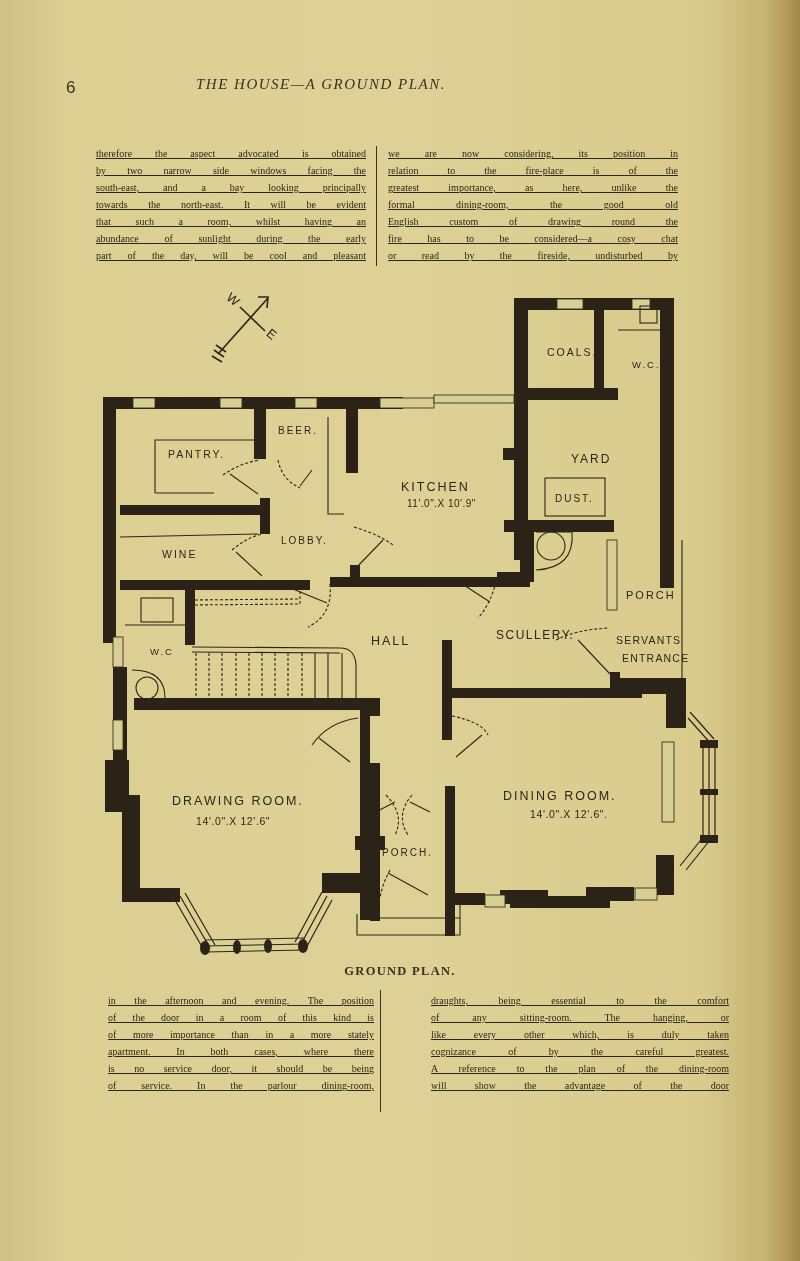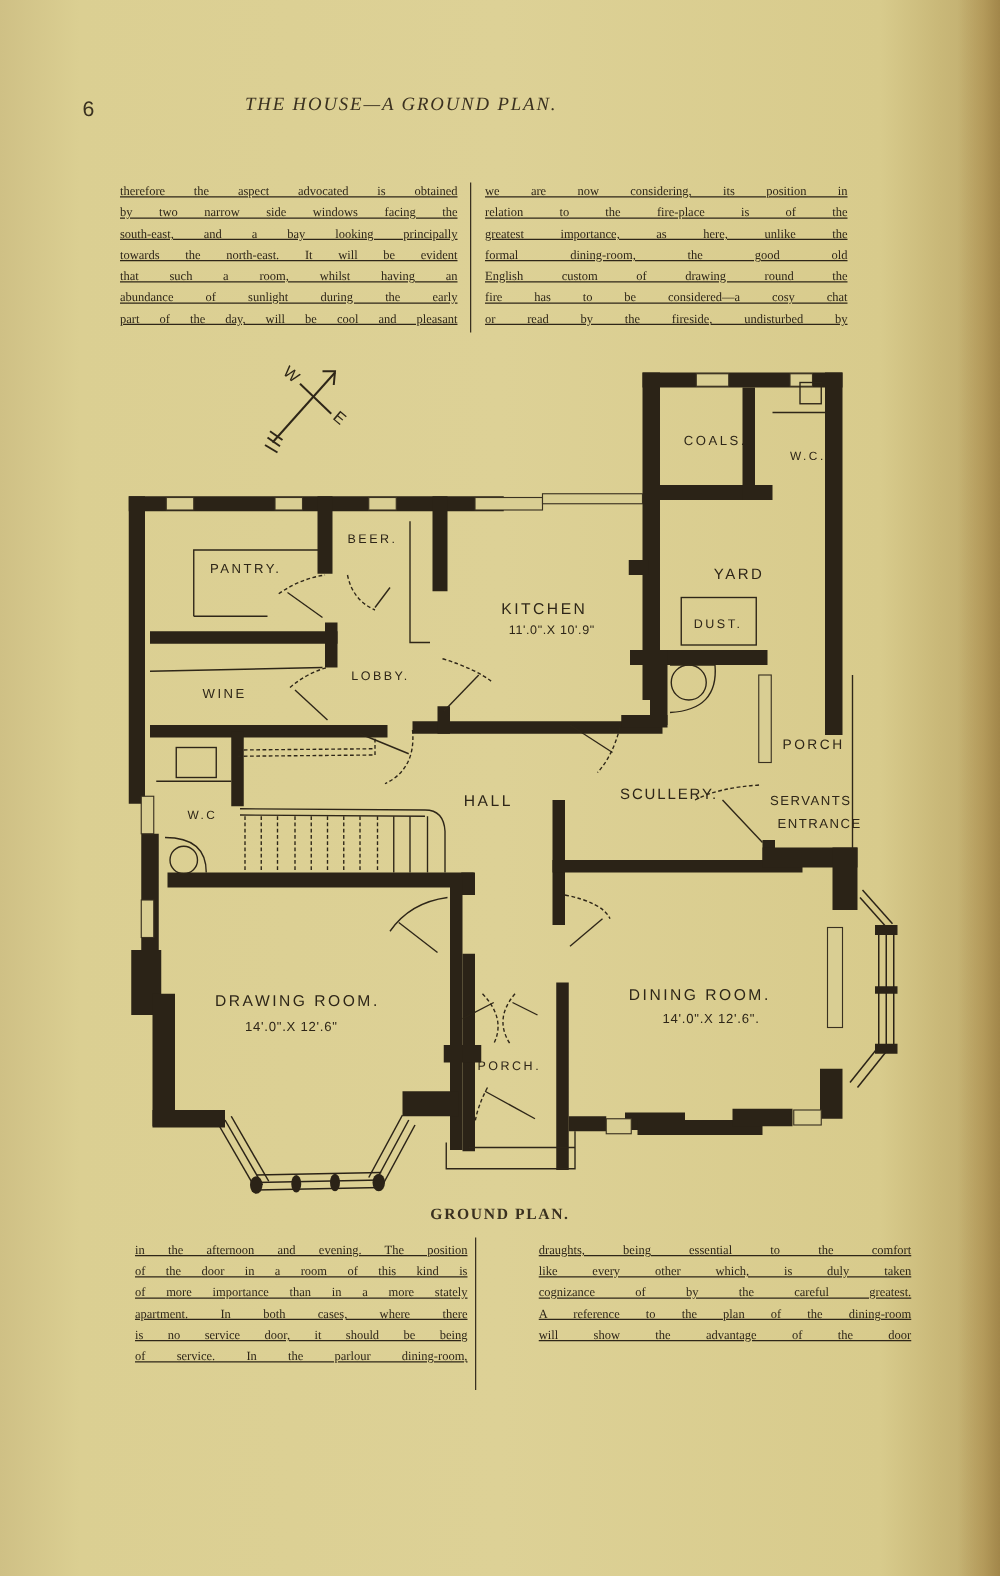--- a/index.html
+++ b/index.html
@@ -282,17 +282,18 @@
   <span class="ln">in the afternoon and evening.  The position</span>
   <span class="ln">of the door in a room of this kind is</span>
   <span class="ln">of more importance than in a more stately</span>
   <span class="ln">apartment.  In both cases, where there</span>
   <span class="ln">is no service door, it should be being</span>
   <span class="ln">of service.  In the parlour dining-room,</span>
 </div>
 <div class="divider" style="left:380px; top:990px; height:122px;"></div>
 <div class="col bot-right">
   <span class="ln">draughts, being essential to the comfort</span>
+  <span class="ln">of any sitting-room.  The hanging, or</span>
   <span class="ln">like every other which, is duly taken</span>
   <span class="ln">cognizance of by the careful greatest.</span>
   <span class="ln">A reference to the plan of the dining-room</span>
   <span class="ln">will show the advantage of the door</span>
 </div>
 
 </body></html>

